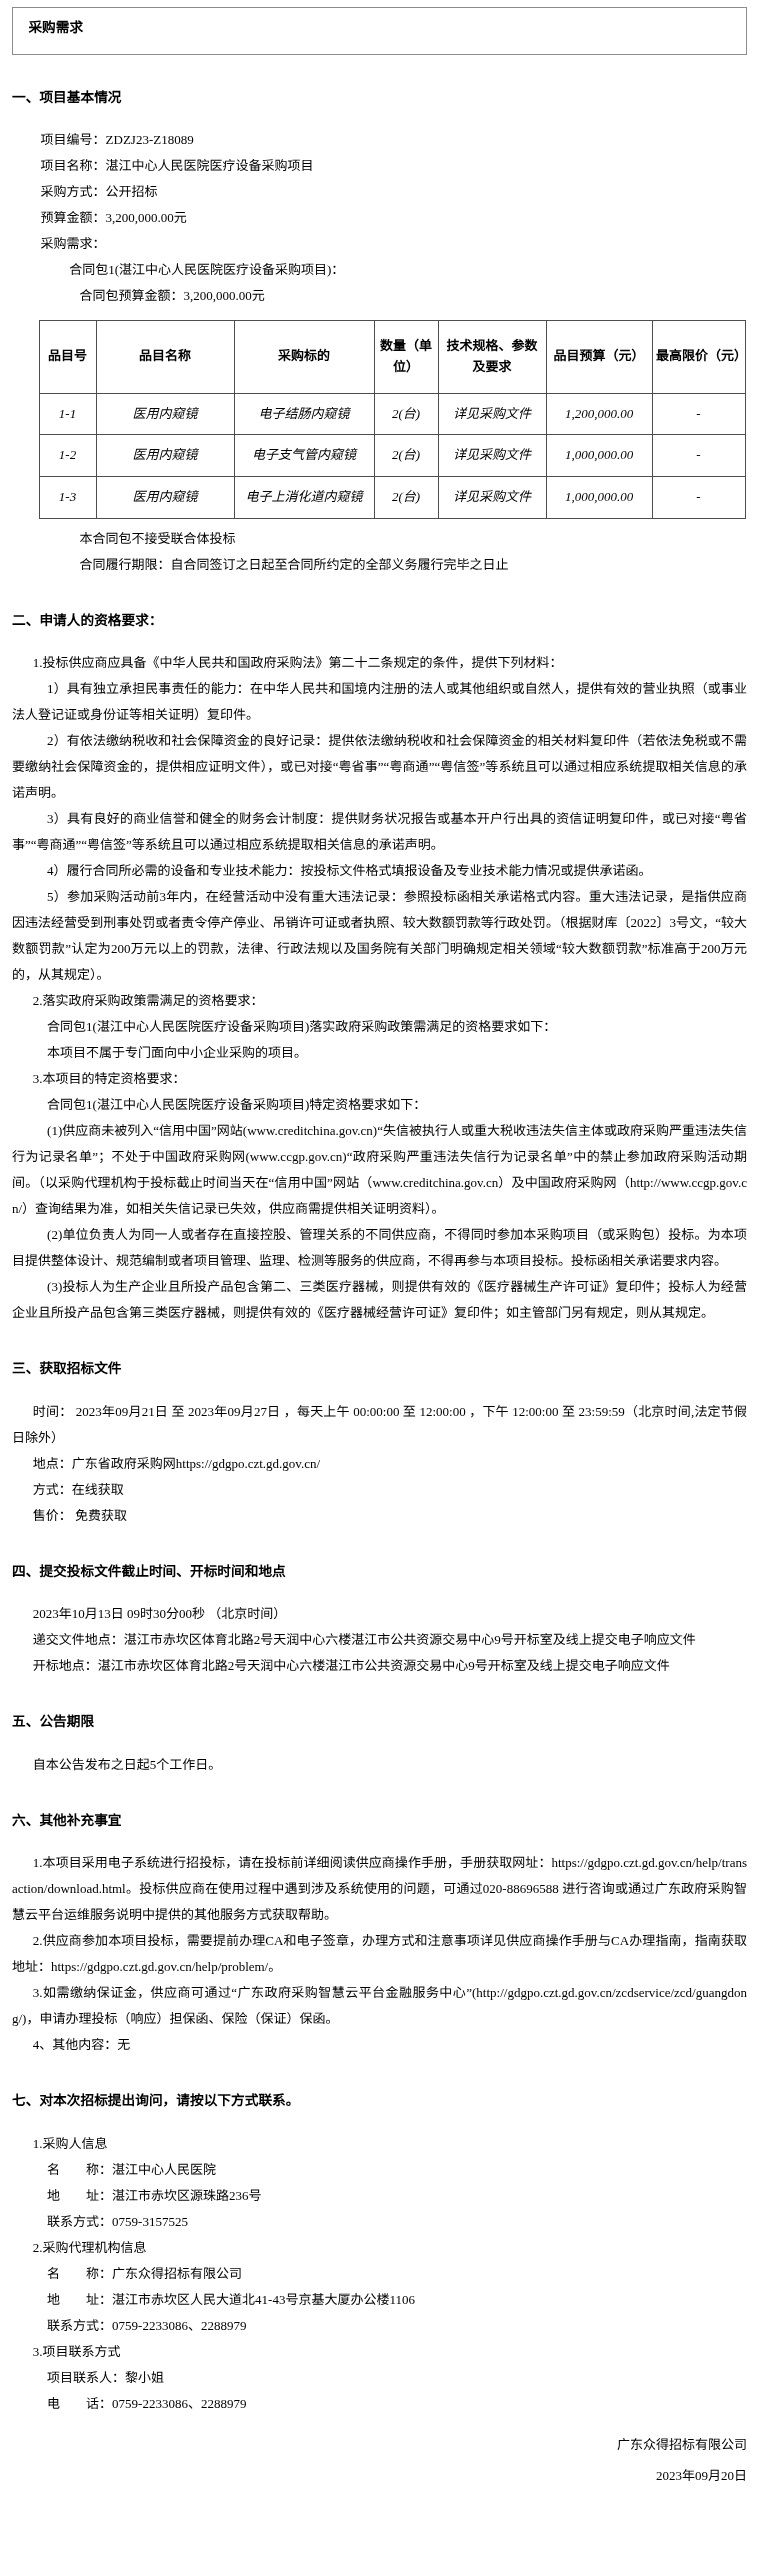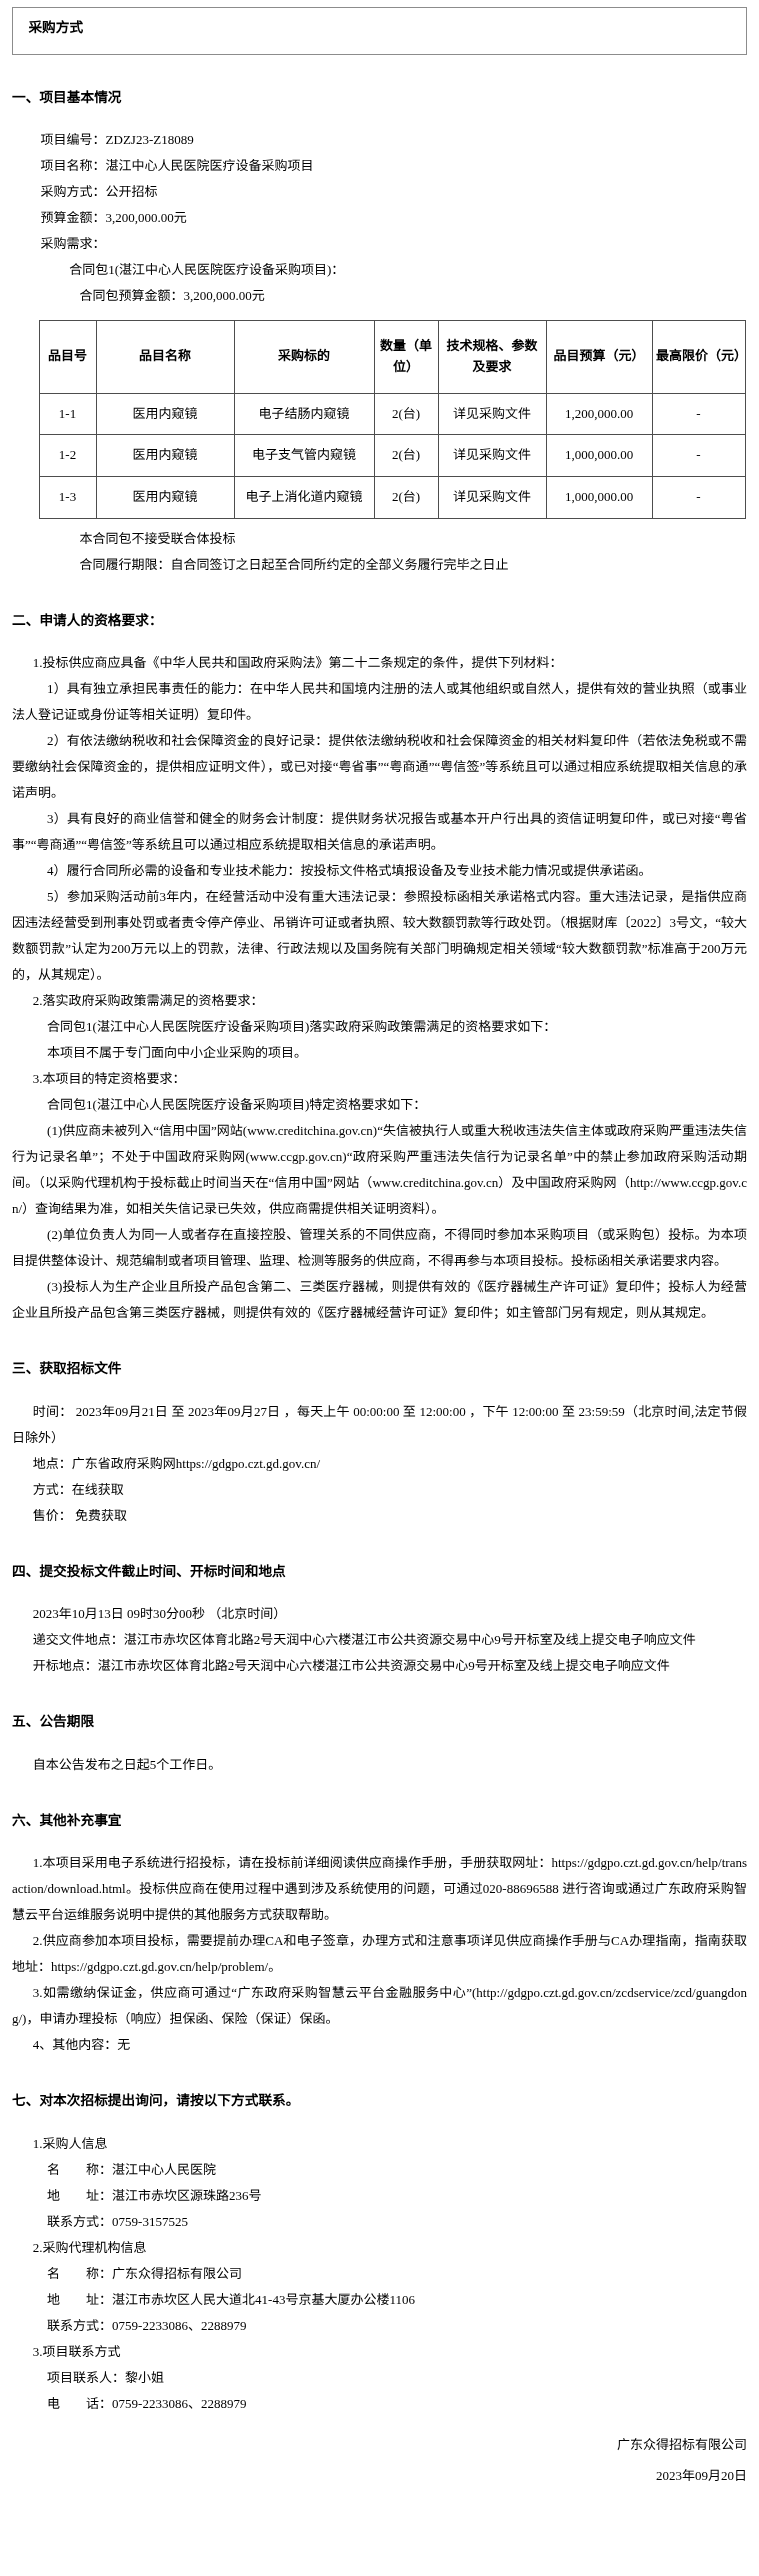--- a/index.html
+++ b/index.html
@@ -20,34 +20,34 @@
   .ind4 { text-indent:4.4em; line-height:27px; }
   .ind5 { text-indent:5.2em; line-height:26.5px; }
 
   
   table.items-table { border-collapse:collapse; table-layout:fixed; width:707px; margin:10.3px 0 6.8px 26.5px; }
   table.items-table th, table.items-table td {
     border:0.9px solid #4d4d4d; font-size:13px; padding:3.4px 3.4px; text-align:center;
     vertical-align:middle; word-break:break-all; line-height:20.5px; font-weight:400;
   }
   table.items-table th { font-weight:700; height:65px; }
-  table.items-table td { height:34px; }
+  table.items-table td { height:34px;font-style:italic; }
   td.num-cell { text-align:right; padding-right:11px; }
 
   
   .footer { margin-top:12px; }
   .footer p { font-size:13px; line-height:31px; margin:0; text-align:right; }
 </style>
 </head>
 <body>
 
 <div class="page">
 
   <div class="overview-box">
-    <div class="overview-title">采购方式</div>
+    <div class="overview-title">采购需求</div>
   </div>
 
   <div>
     <div class="section-title">一、项目基本情况</div>
     <p class="body kv">项目编号：ZDZJ23-Z18089</p>
     <p class="body kv">项目名称：湛江中心人民医院医疗设备采购项目</p>
     <p class="body kv">采购方式：公开招标</p>
     <p class="body kv">预算金额：3,200,000.00元</p>
     <p class="body kv">采购需求：</p>
     <p class="body ind4">合同包1(湛江中心人民医院医疗设备采购项目)：</p>

